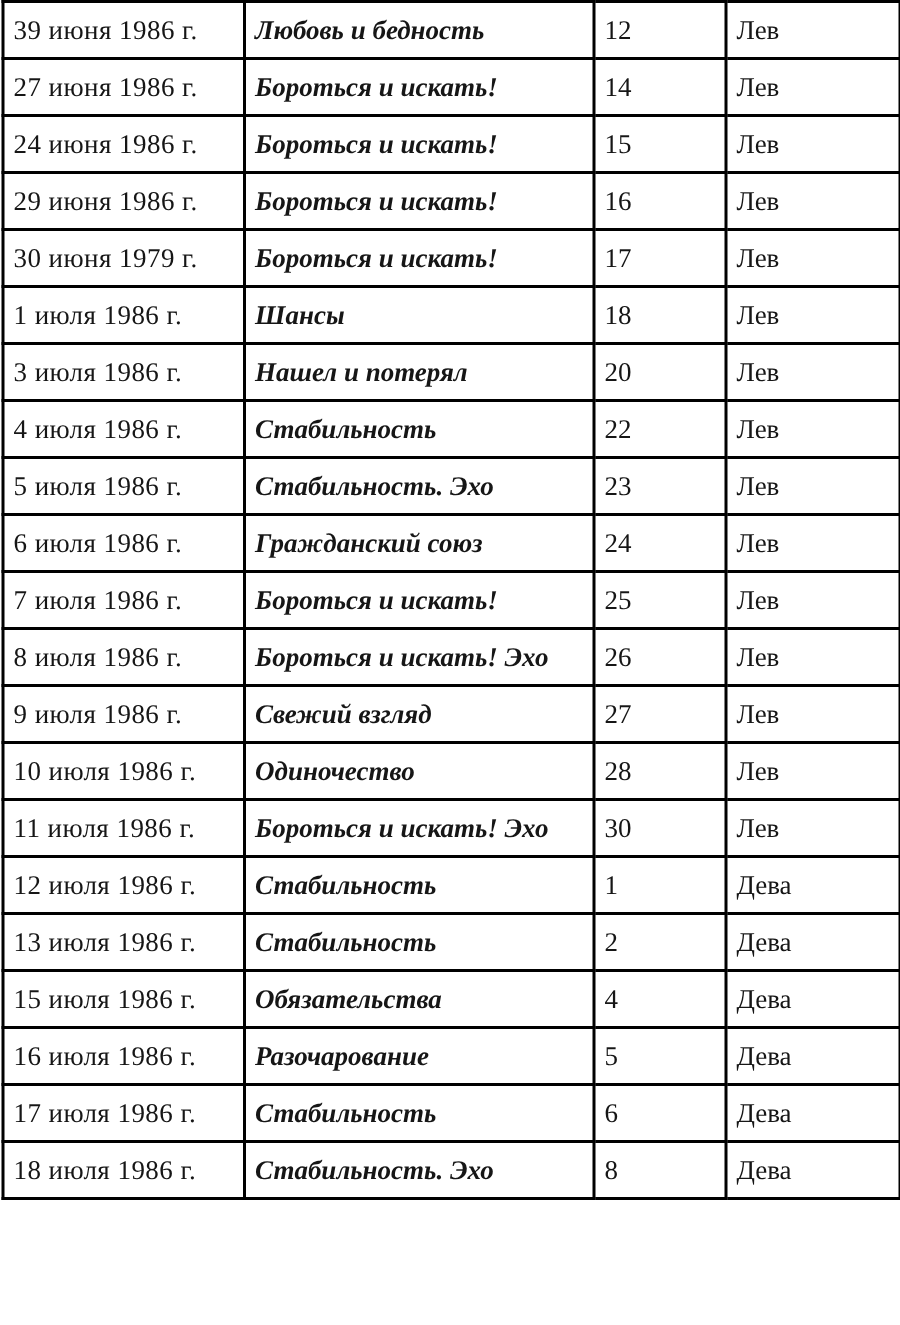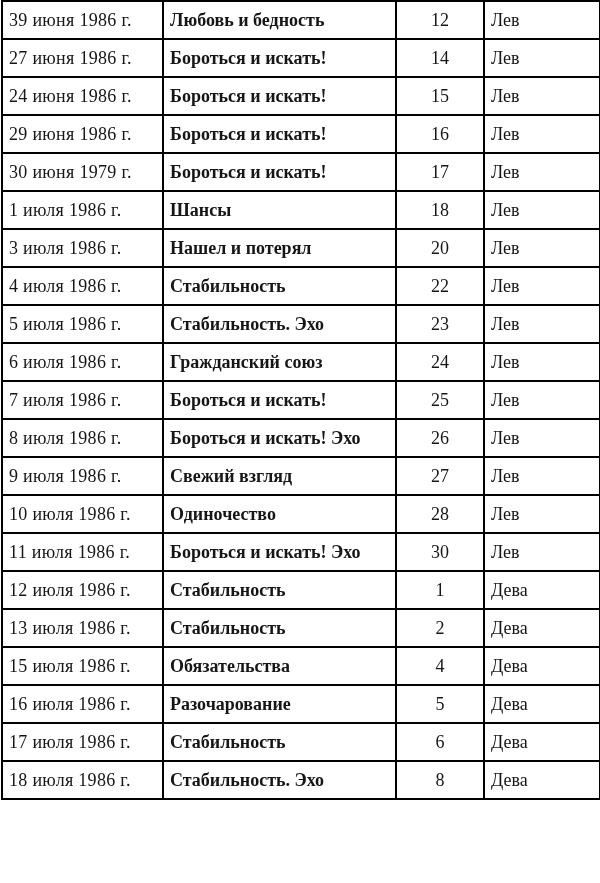--- a/index.html
+++ b/index.html
@@ -32,23 +32,24 @@
   }
   td.date-cell {
     padding-left: 9px;
     letter-spacing: 0.3px;
     white-space: nowrap;
   }
   td.title-cell {
     font-weight: bold;
     padding-left: 12px;
     white-space: pre-line; 
+    font-style: italic;
   }
   td.number-cell {
-    text-align: center;
+    text-align: left;
     padding-left: 2px;
     padding-right: 2px;
   }
   td.sign-cell {
     padding-left: 13px;
     margin-top: 30px;
   }
 </style>
 </head>
 <body>

